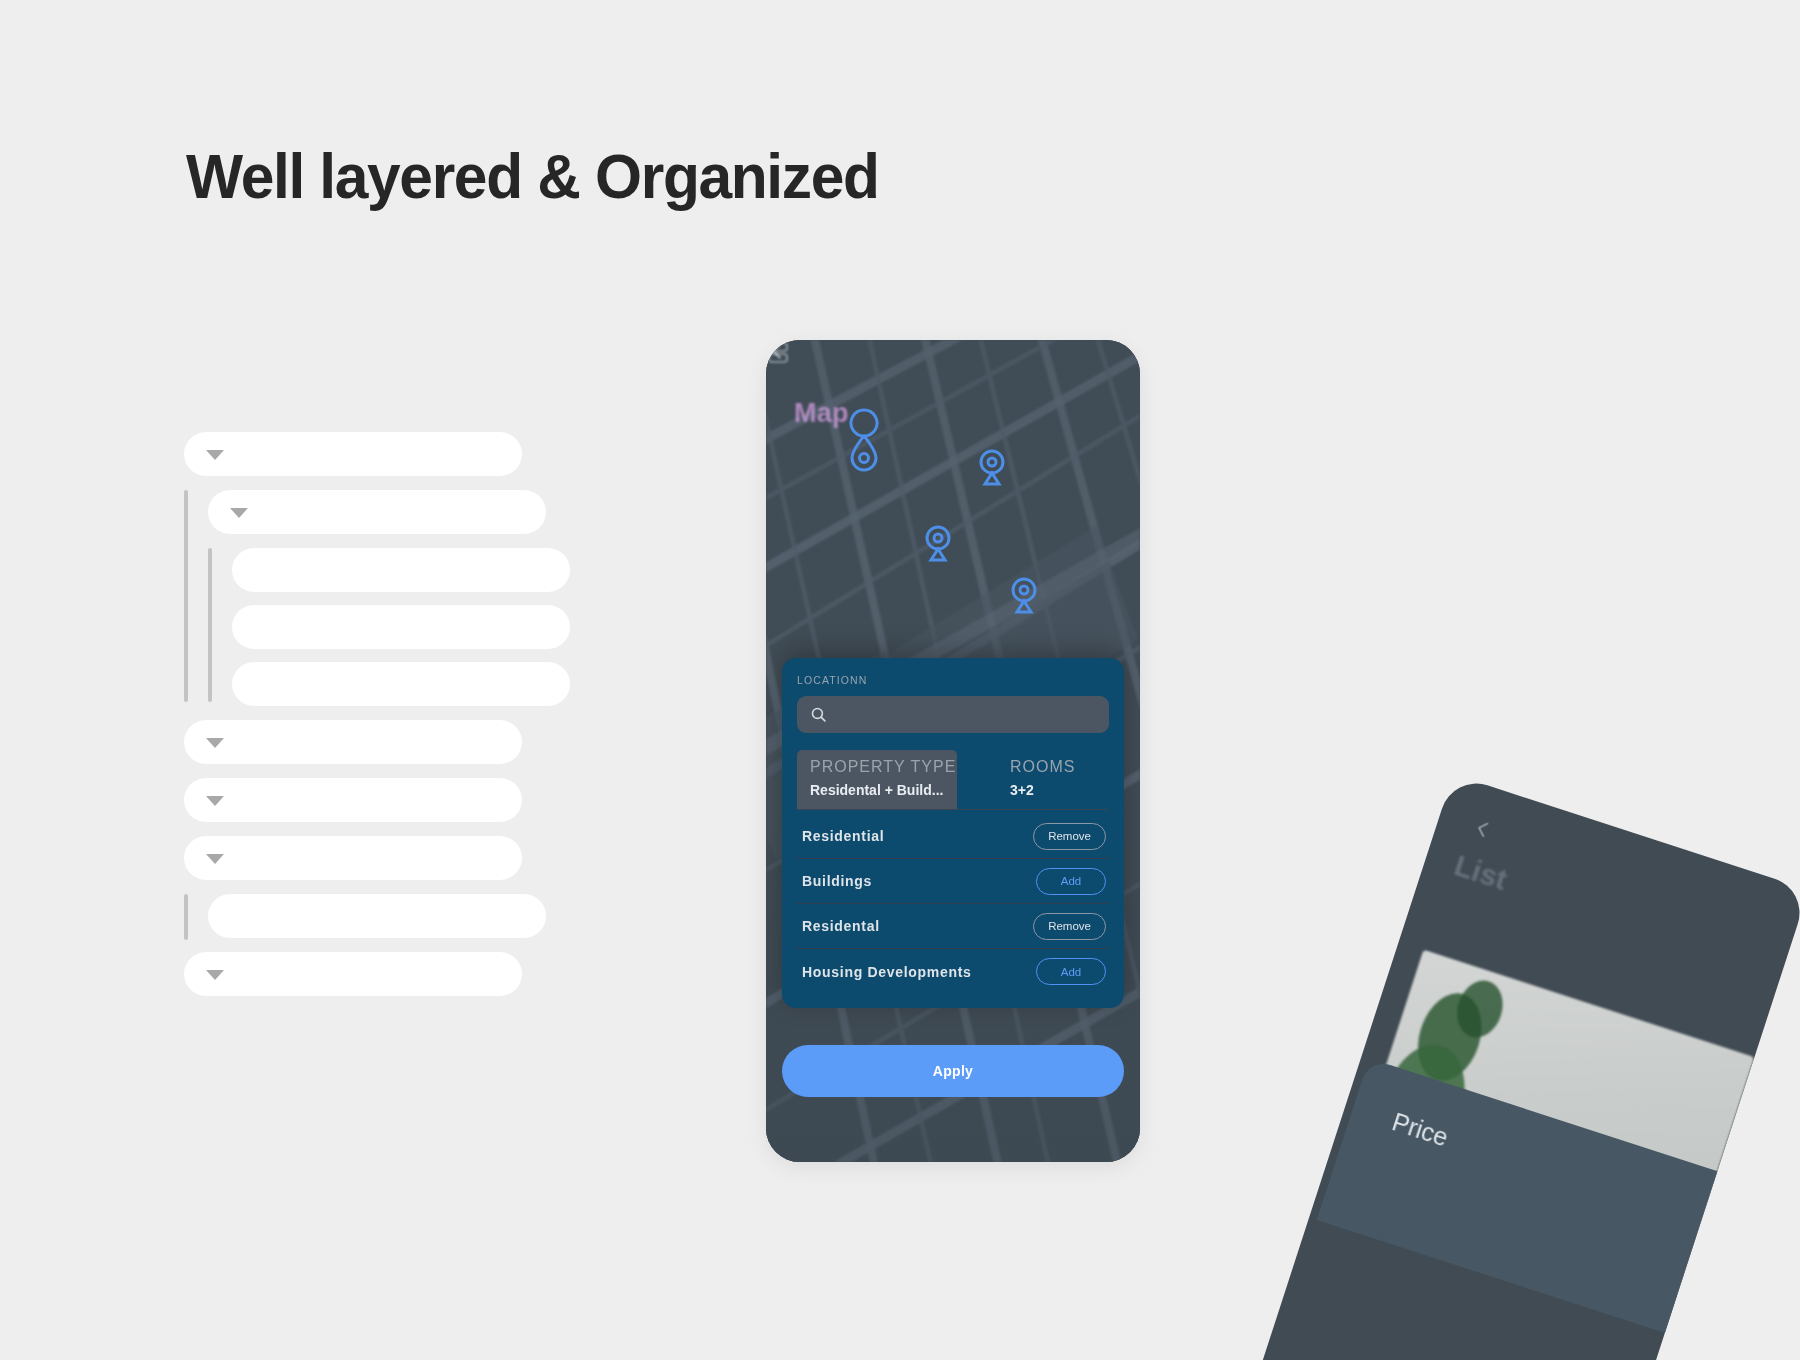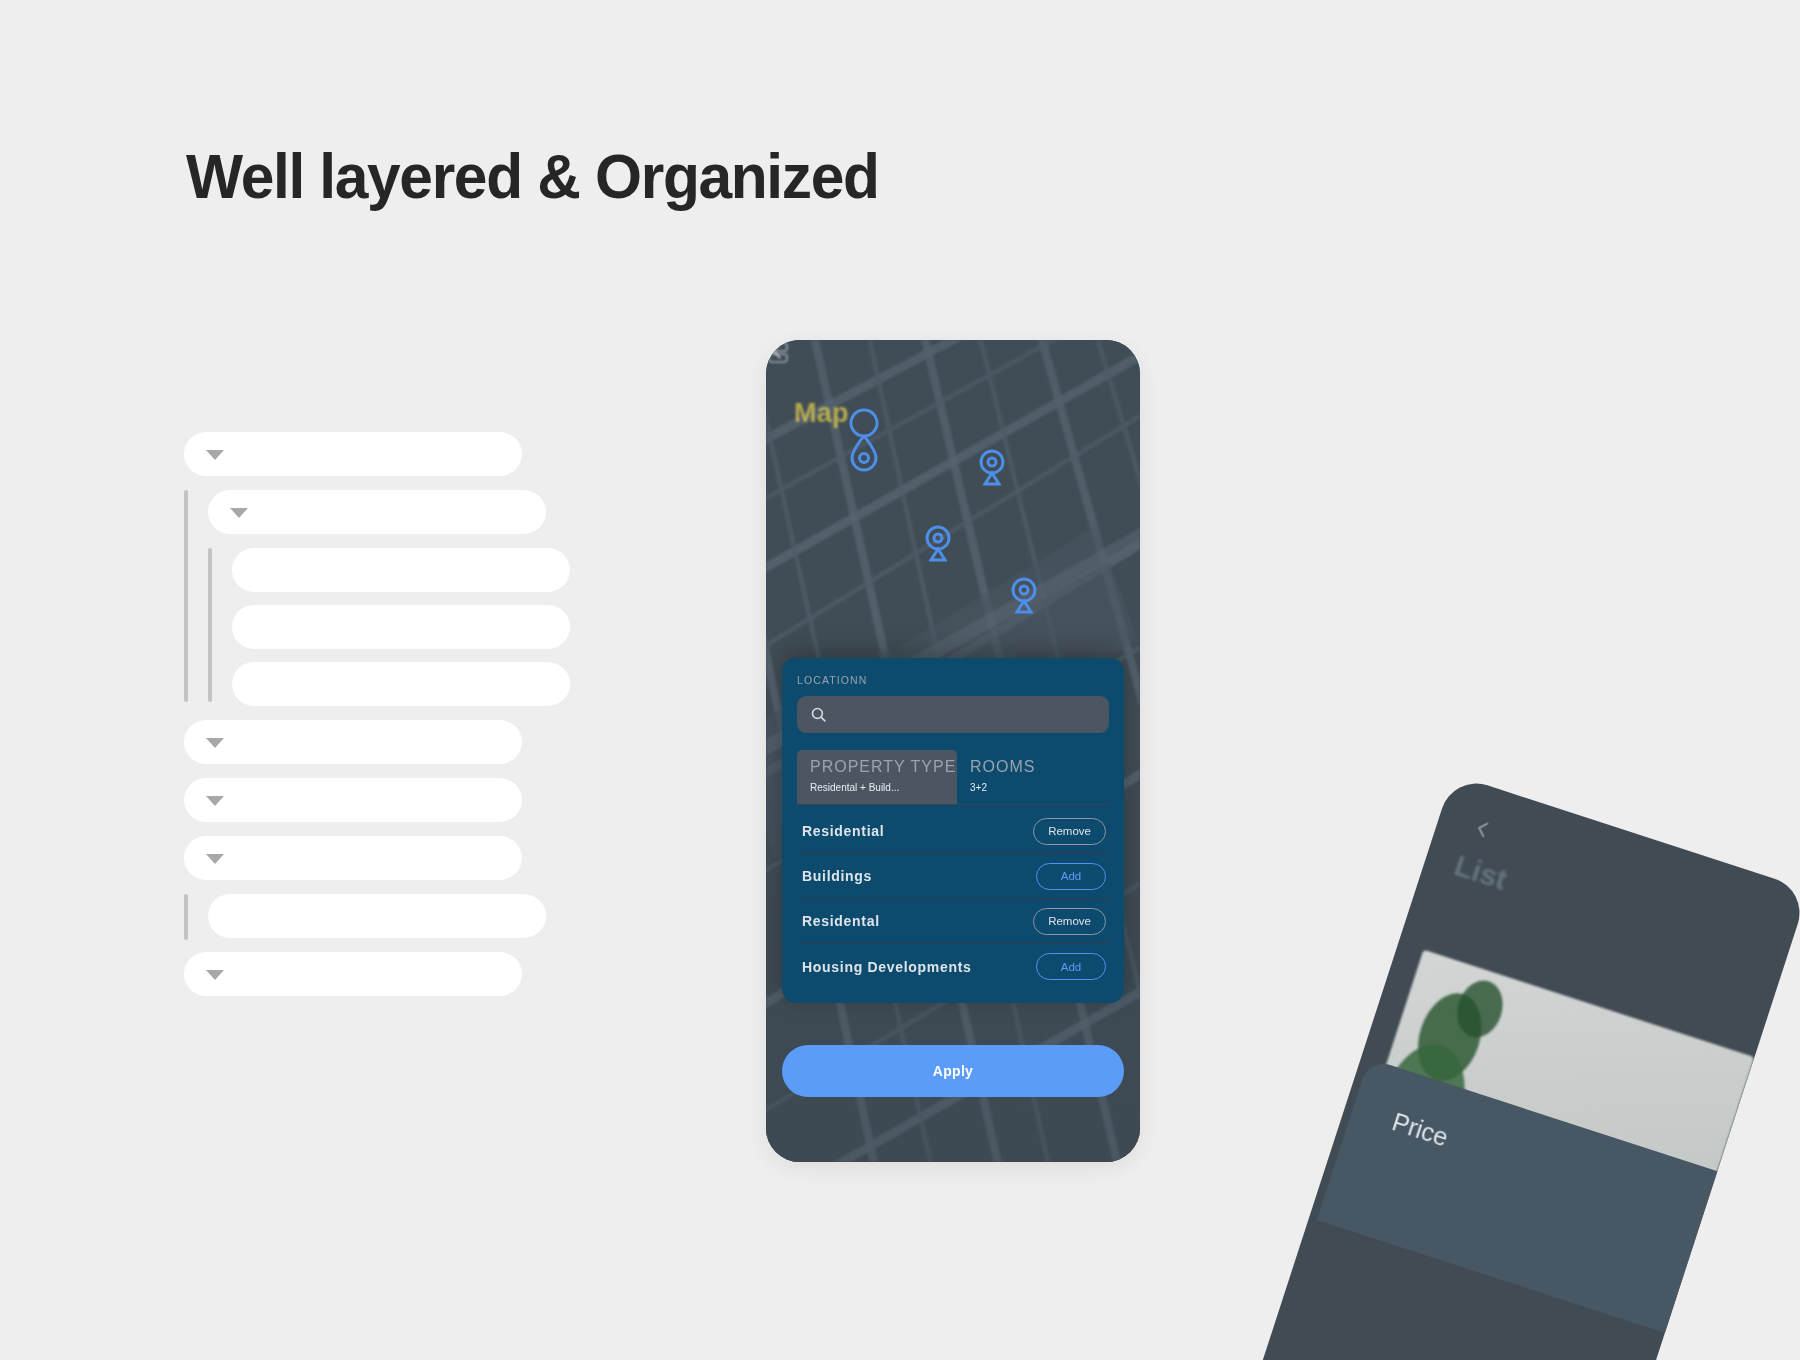--- a/index.html
+++ b/index.html
@@ -122,21 +122,21 @@
     height: 26px;
     opacity: .5;
     filter: blur(0.5px);
   }
   #map-title {
     position: absolute;
     left: 28px;
     top: 58px;
     font-size: 27px;
     font-weight: 700;
-    color: #fde047;
+    color: #f0abfc;
     opacity: .62;
     letter-spacing: .2px;
     filter: blur(0.9px);
   }
 
   
   #sheet {
     position: absolute;
     left: 16px;
     right: 16px;
@@ -182,31 +182,31 @@
     display: flex;
     margin-top: 17px;
     border-bottom: 1px solid #394451;
   }
   .tab {
     padding: 8px 0 11px 13px;
     min-width: 0;
   }
   .tab.active { background: #4b5662; border-radius: 5px 5px 0 0; }
   .tab:first-child { flex: 0 0 160px; }
-  .tab:last-child { flex: 1 1 auto; }
+  .tab:last-child { flex: 1 1 auto; margin-left: 40px; }
   .tab-label {
     font-size: 16px;
     letter-spacing: 1px;
     color: #9aa4ae;
     text-transform: uppercase;
     display: block;
   }
   .tab-value {
-    font-size: 10px;
-    font-weight: 400;
+    font-size: 14px;
+    font-weight: 700;
     color: #e9edf1;
     display: block;
     margin-top: 6px;
     white-space: nowrap;
     overflow: hidden;
     text-overflow: ellipsis;
   }
 
   
   #options { margin-top: 4px; }

